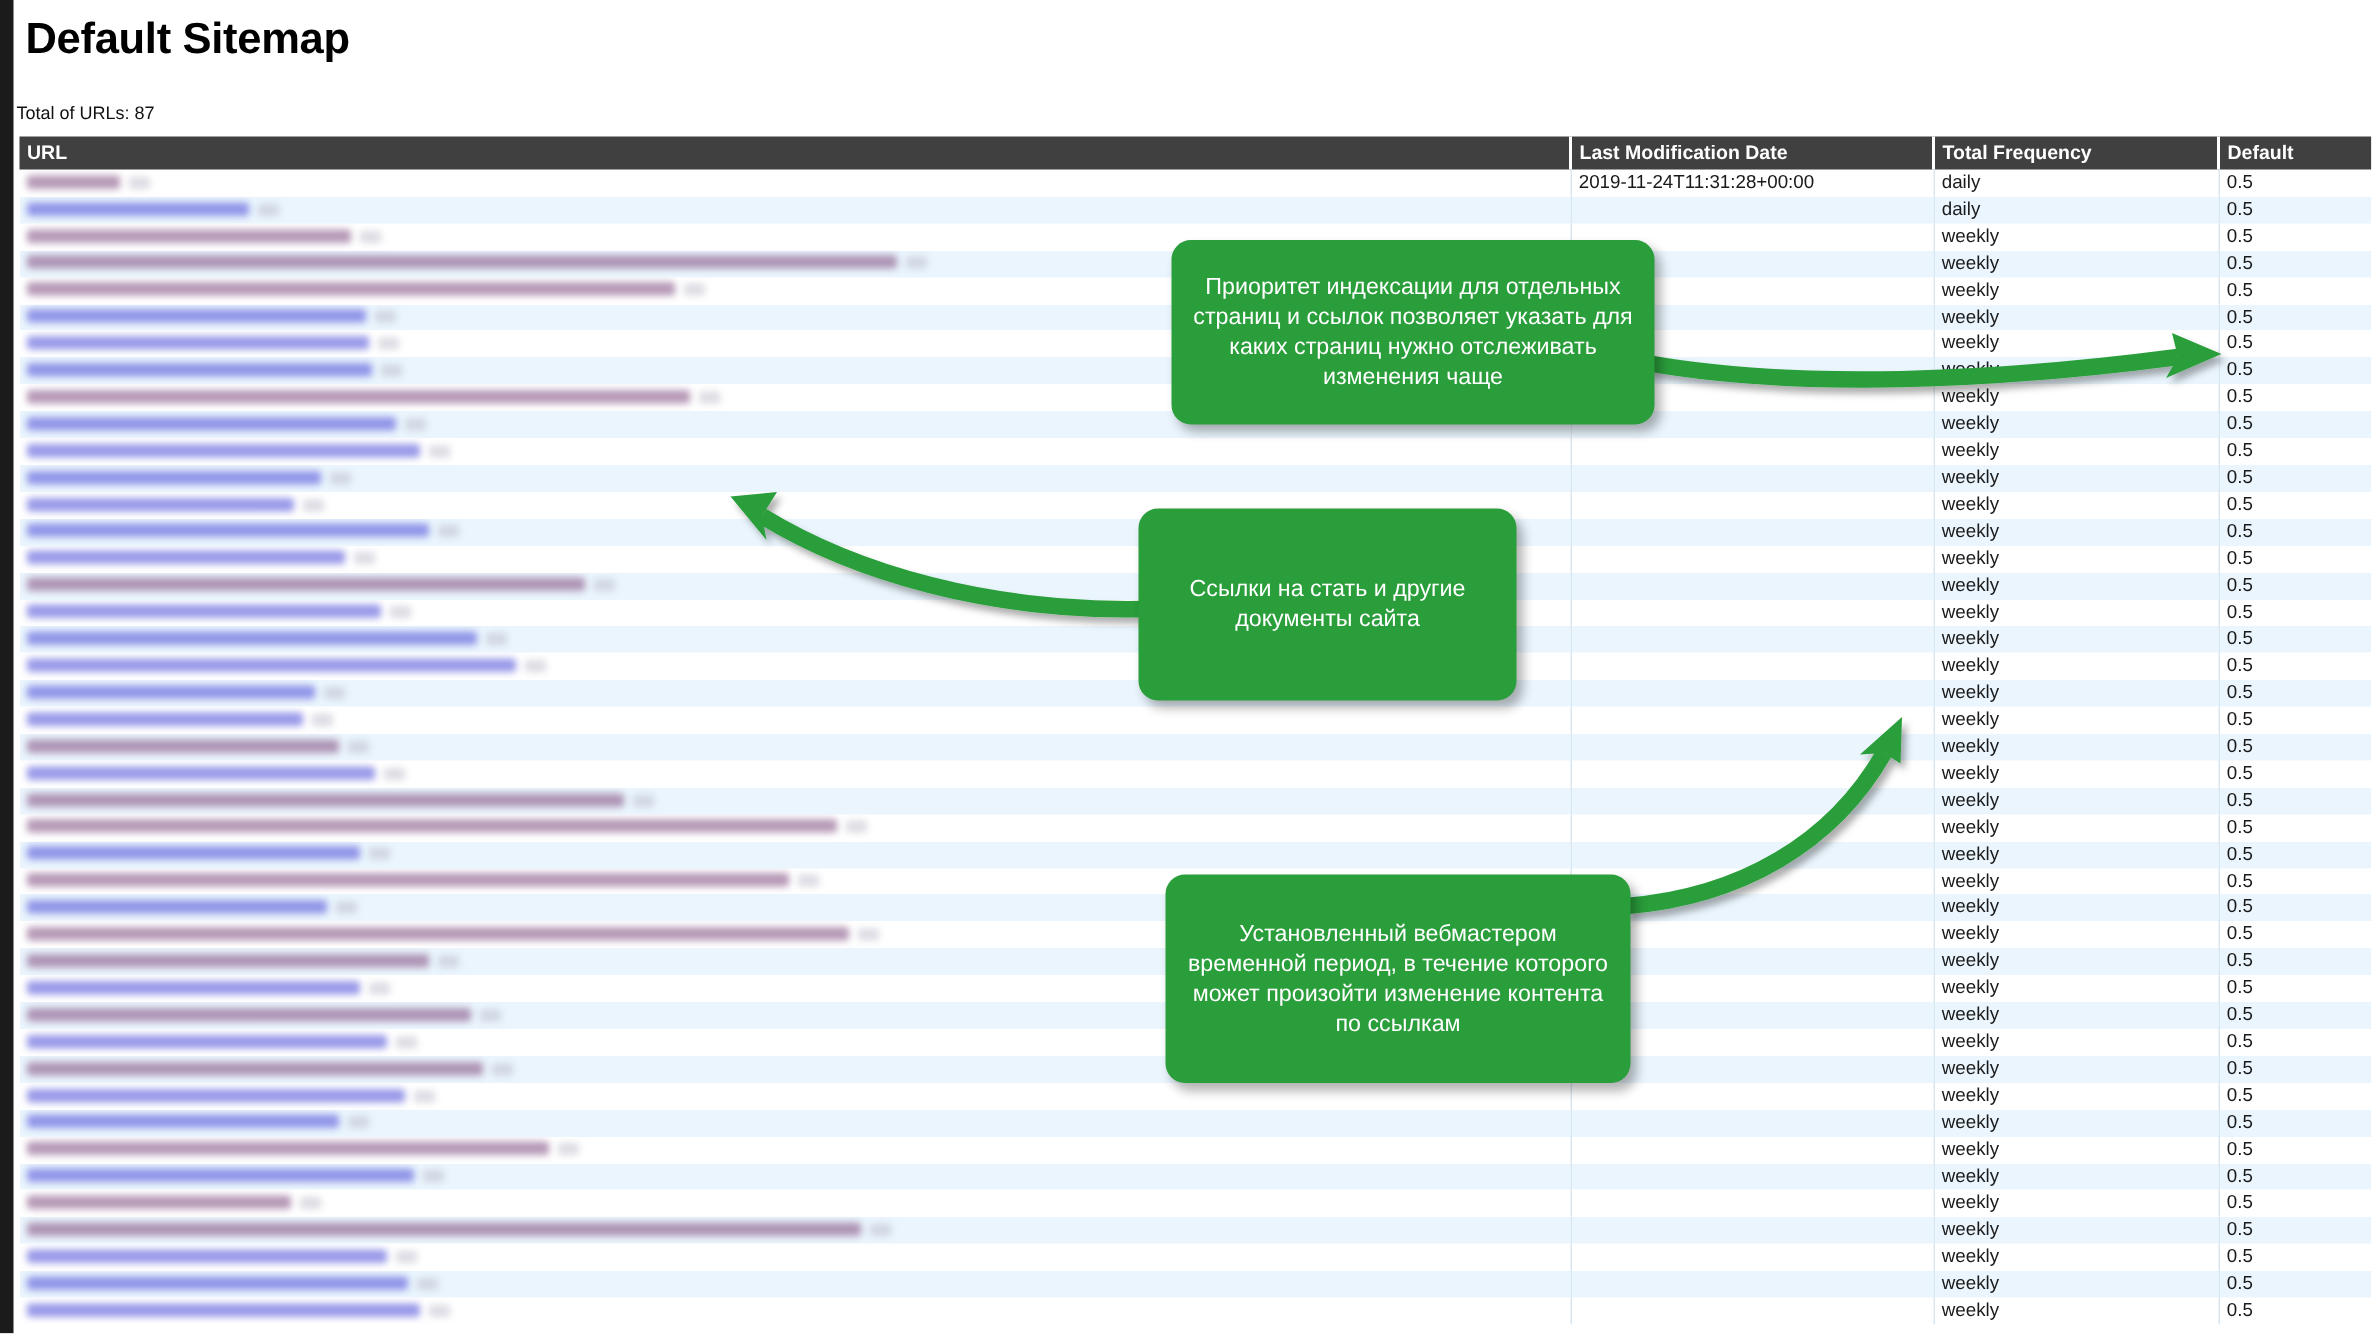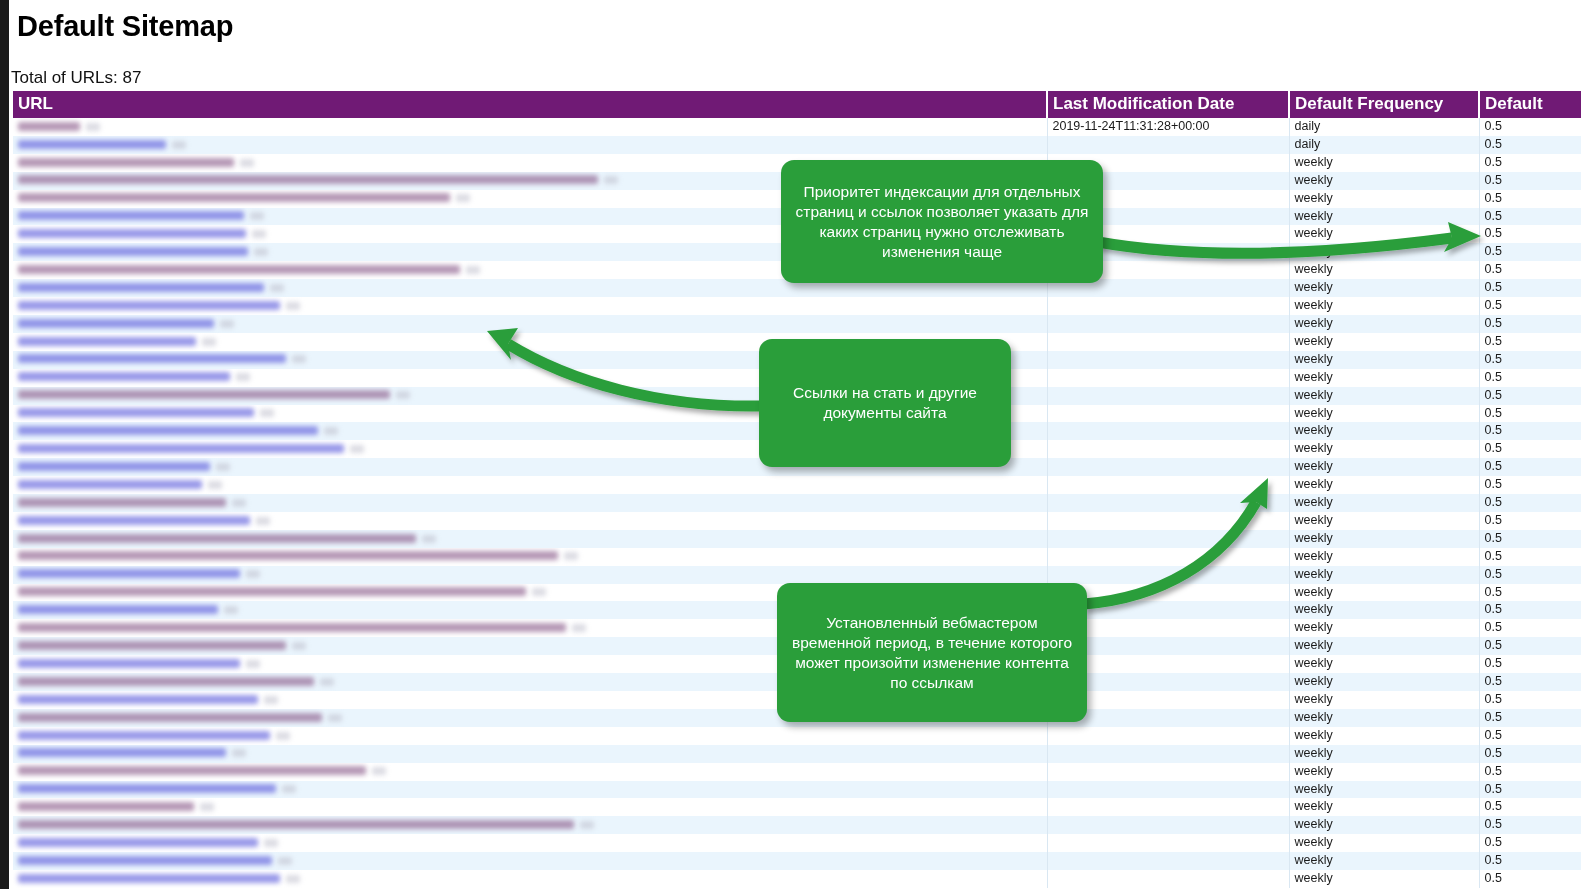--- a/index.html
+++ b/index.html
@@ -40,43 +40,43 @@
     font-size: 29px;
     font-weight: bold;
     color: #000000;
     letter-spacing: -0.2px;
     white-space: nowrap;
   }
 
   #total-urls {
     position: absolute;
     left: 2px; top: 68px;
-    font-size: 17px;
+    font-size: 12px;
     color: #111111;
     white-space: nowrap;
   }
 
   
   #sitemap-table {
     position: absolute;
     left: 4px; top: 91px;
     width: 1568px;
     border-collapse: collapse;
     table-layout: fixed;
     font-size: 12.5px;
   }
   #sitemap-table col.c-url   { width: 1034px; }
   #sitemap-table col.c-date  { width: 242px; }
   #sitemap-table col.c-freq  { width: 190px; }
   #sitemap-table col.c-prio  { width: 102px; }
 
   #sitemap-table thead th {
-    background: #701a75;
+    background: #404040;
     color: #ffffff;
-    font-size: 17px;
+    font-size: 13px;
     font-weight: bold;
     text-align: left;
     padding: 3px 0 4px 5px;
     height: 21px;
     border-right: 2px solid #ffffff;
     white-space: nowrap;
     vertical-align: middle;
   }
   #sitemap-table thead th:last-child { border-right: none; }
 
@@ -165,21 +165,21 @@
       <colgroup>
         <col class="c-url">
           <col class="c-date">
           <col class="c-freq">
           <col class="c-prio">
       </colgroup>
       <thead>
         <tr>
           <th>URL</th>
           <th>Last Modification Date</th>
-          <th>Default Frequency</th>
+          <th>Total Frequency</th>
           <th>Default</th>
         </tr>
       </thead>
       <tbody id="table-body">
           <tr>
             <td><span class="url-blur visited" style="width: 62px;"></span><span class="url-tail"></span></td>
             <td>2019-11-24T11:31:28+00:00</td>
             <td>daily</td>
             <td>0.5</td>
           </tr>

